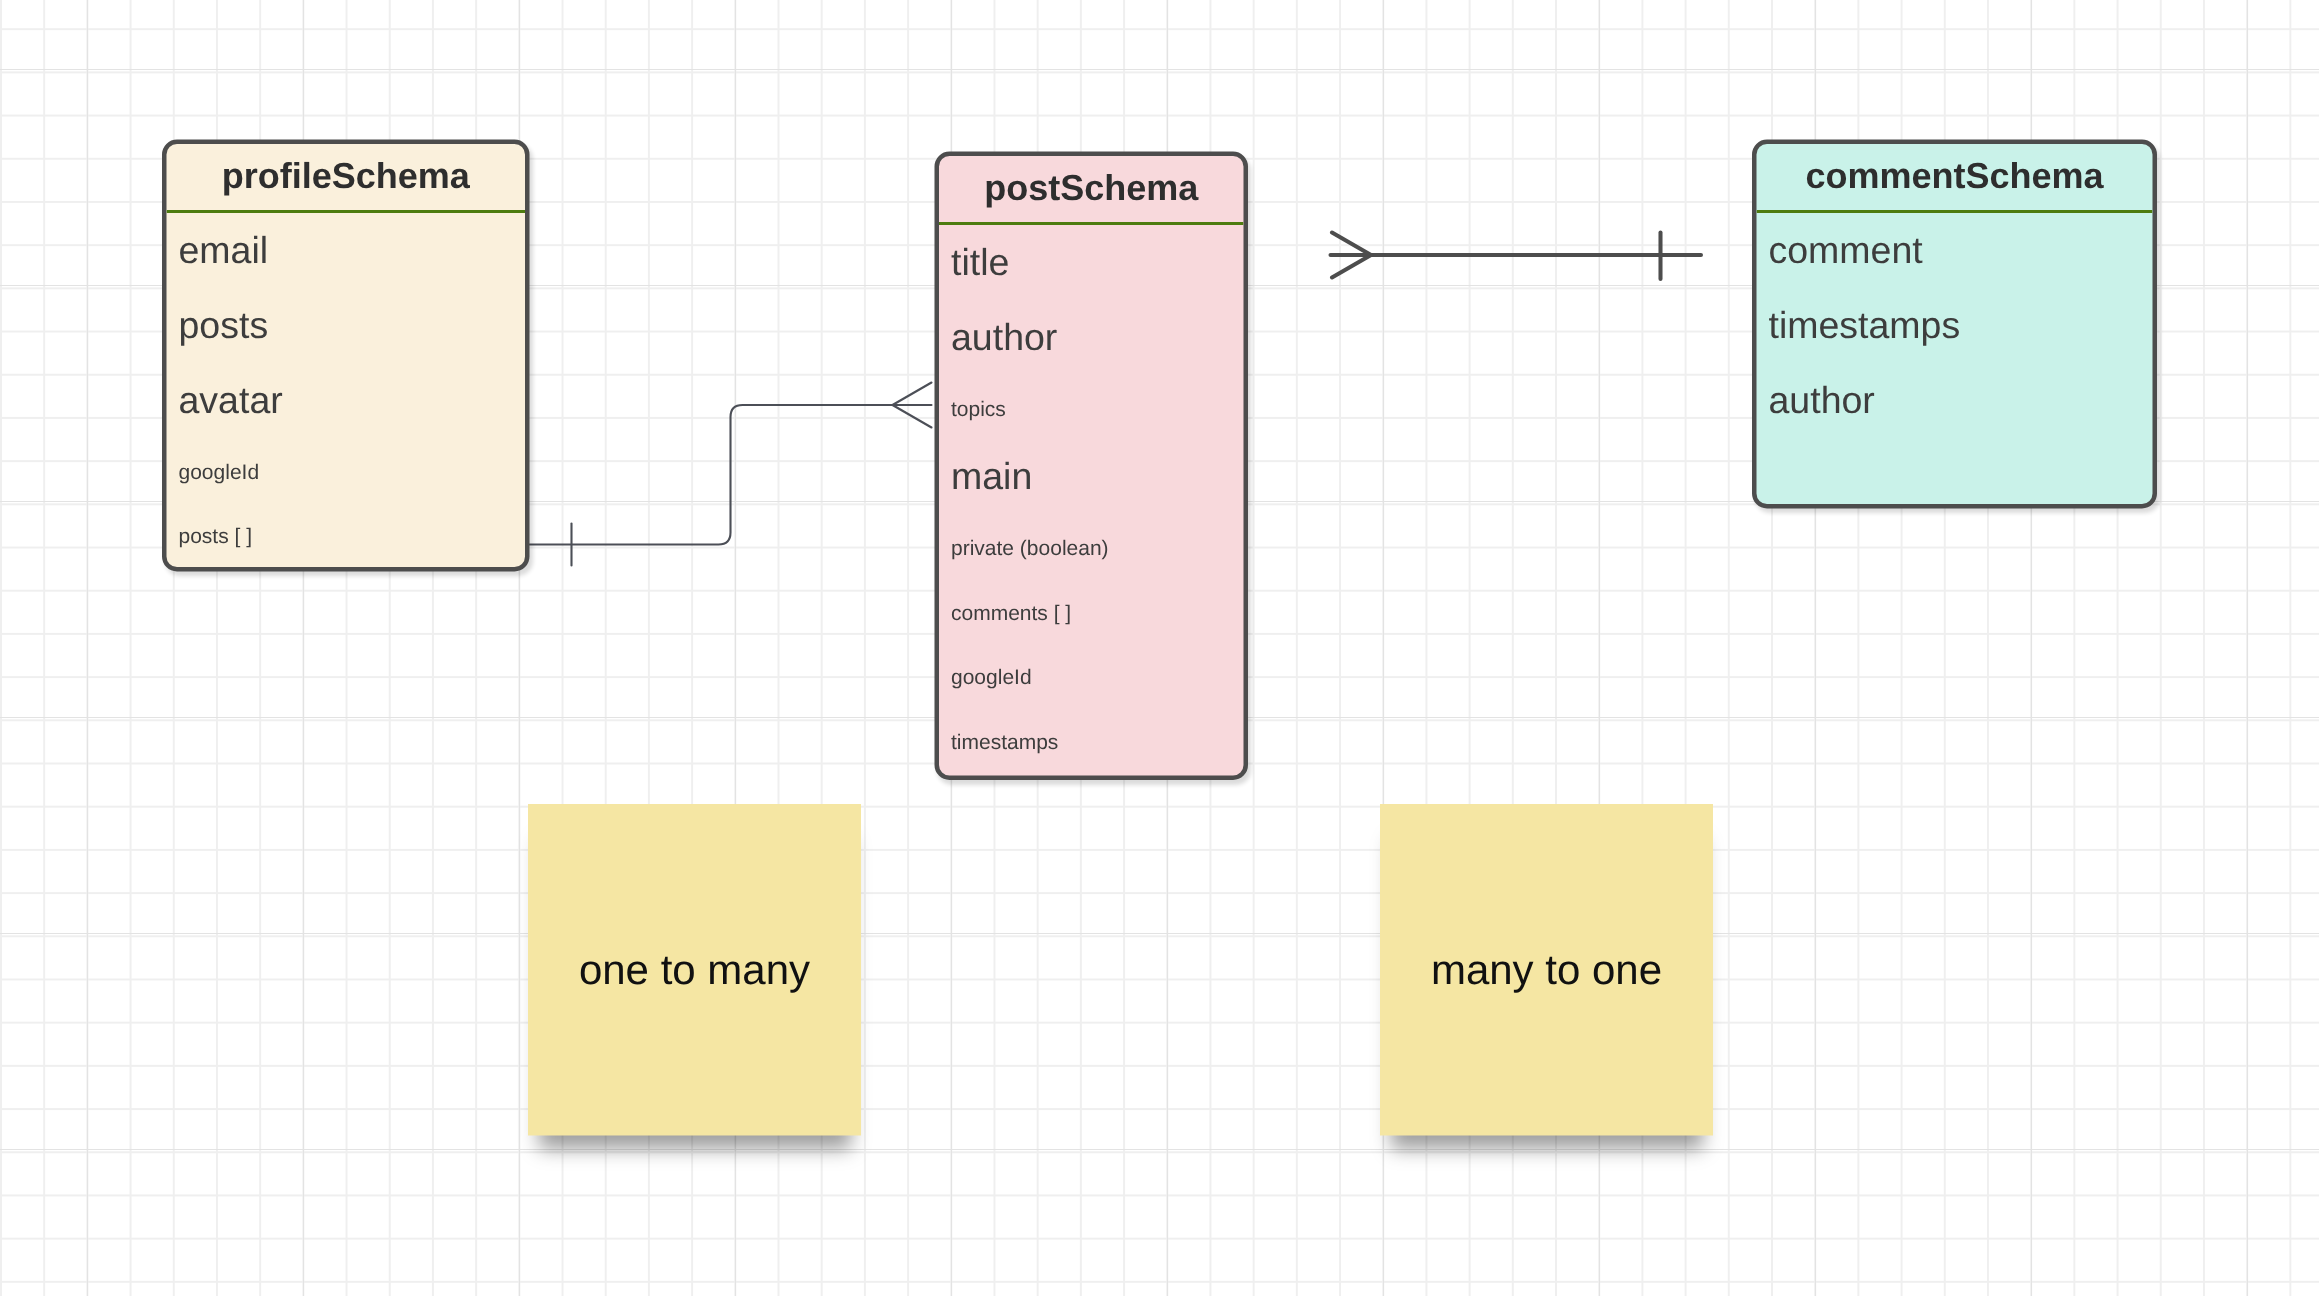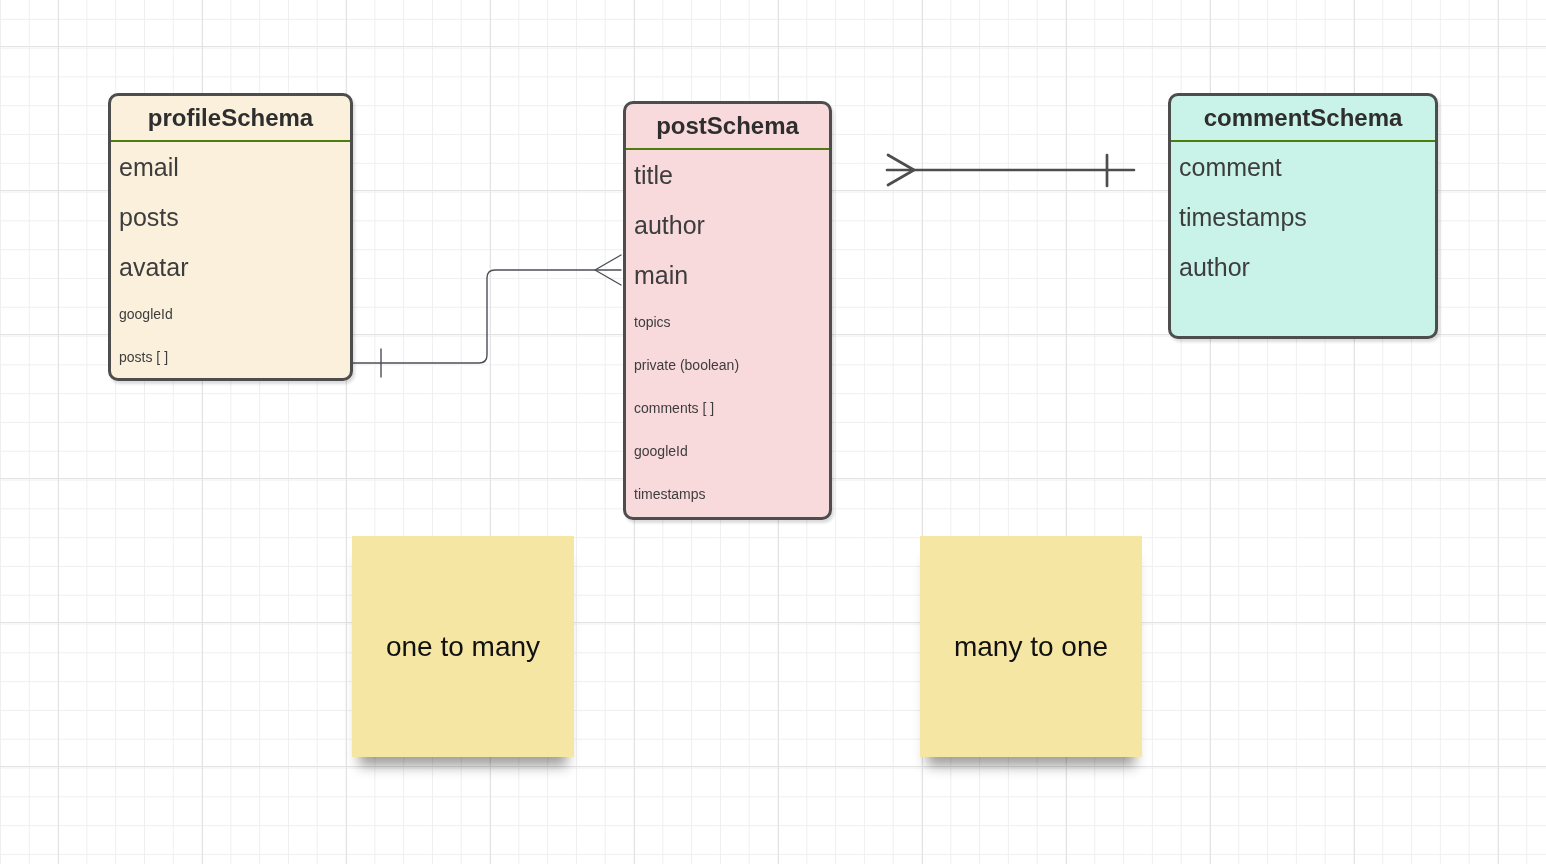--- a/index.html
+++ b/index.html
@@ -92,22 +92,22 @@
       <div class="field small">googleId</div>
       <div class="field small">posts [ ]</div>
     </div>
   </div>
 
   <div class="entity post">
     <div class="entity-header">postSchema</div>
     <div class="entity-body">
       <div class="field large">title</div>
       <div class="field large">author</div>
+      <div class="field small">topics</div>
       <div class="field large">main</div>
-      <div class="field small">topics</div>
       <div class="field small">private (boolean)</div>
       <div class="field small">comments [ ]</div>
       <div class="field small">googleId</div>
       <div class="field small">timestamps</div>
     </div>
   </div>
 
   <div class="entity comment">
     <div class="entity-header">commentSchema</div>
     <div class="entity-body">

